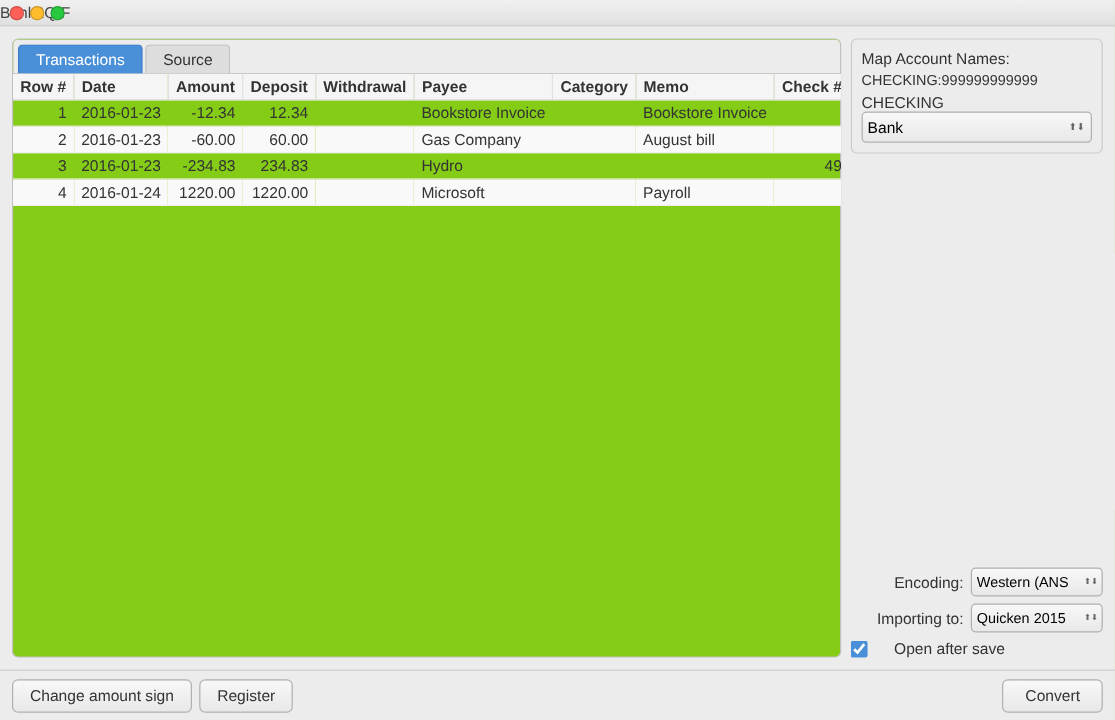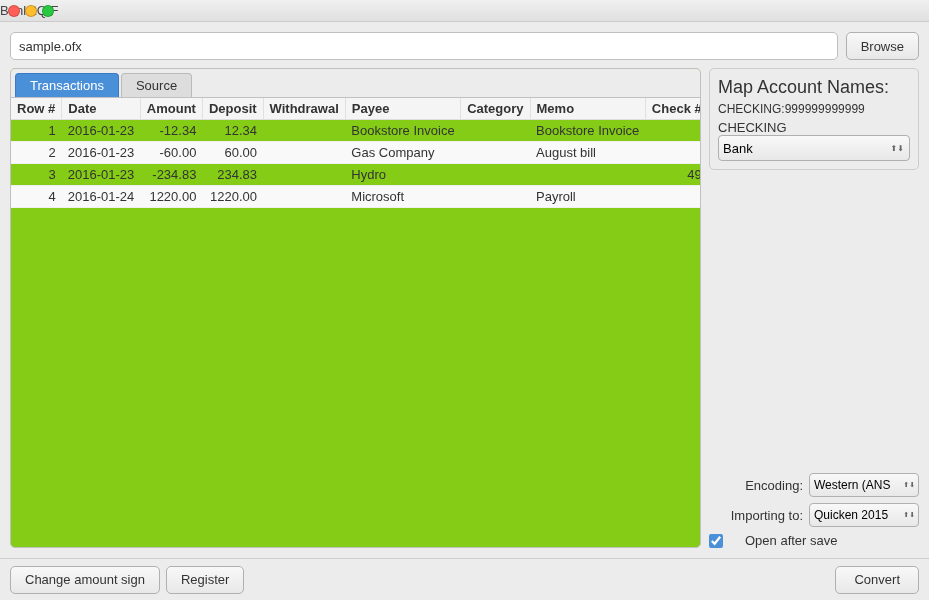--- a/index.html
+++ b/index.html
@@ -167,21 +167,21 @@
       gap: 6px;
     }
 
     .map-section {
       background: #ececec;
       border: 1px solid #ccc;
       border-radius: 5px;
       padding: 8px;
     }
     .map-title {
-      font-size: 18px;
+      font-size: 13px;
       color: #333;
       margin-bottom: 4px;
     }
     .map-account {
       font-size: 12px;
       color: #333;
       word-break: break-all;
       margin-bottom: 4px;
     }
     .map-label {
@@ -317,24 +317,20 @@
   <div class="titlebar-buttons">
     <div class="titlebar-btn btn-close"></div>
     <div class="titlebar-btn btn-min"></div>
     <div class="titlebar-btn btn-max"></div>
   </div>
   <span class="titlebar-title">Bank2QIF</span>
 </div>
 
 <div class="main">
 
-  <div class="top-row">
-    <input class="file-input" type="text" value="sample.ofx" style="">
-    <button class="browse-btn">Browse</button>
-  </div>
 
   <div class="content-area">
 
     <div class="left-panel">
 
       <div class="tabs">
         <div class="tab active">Transactions</div>
         <div class="tab">Source</div>
       </div>
 

